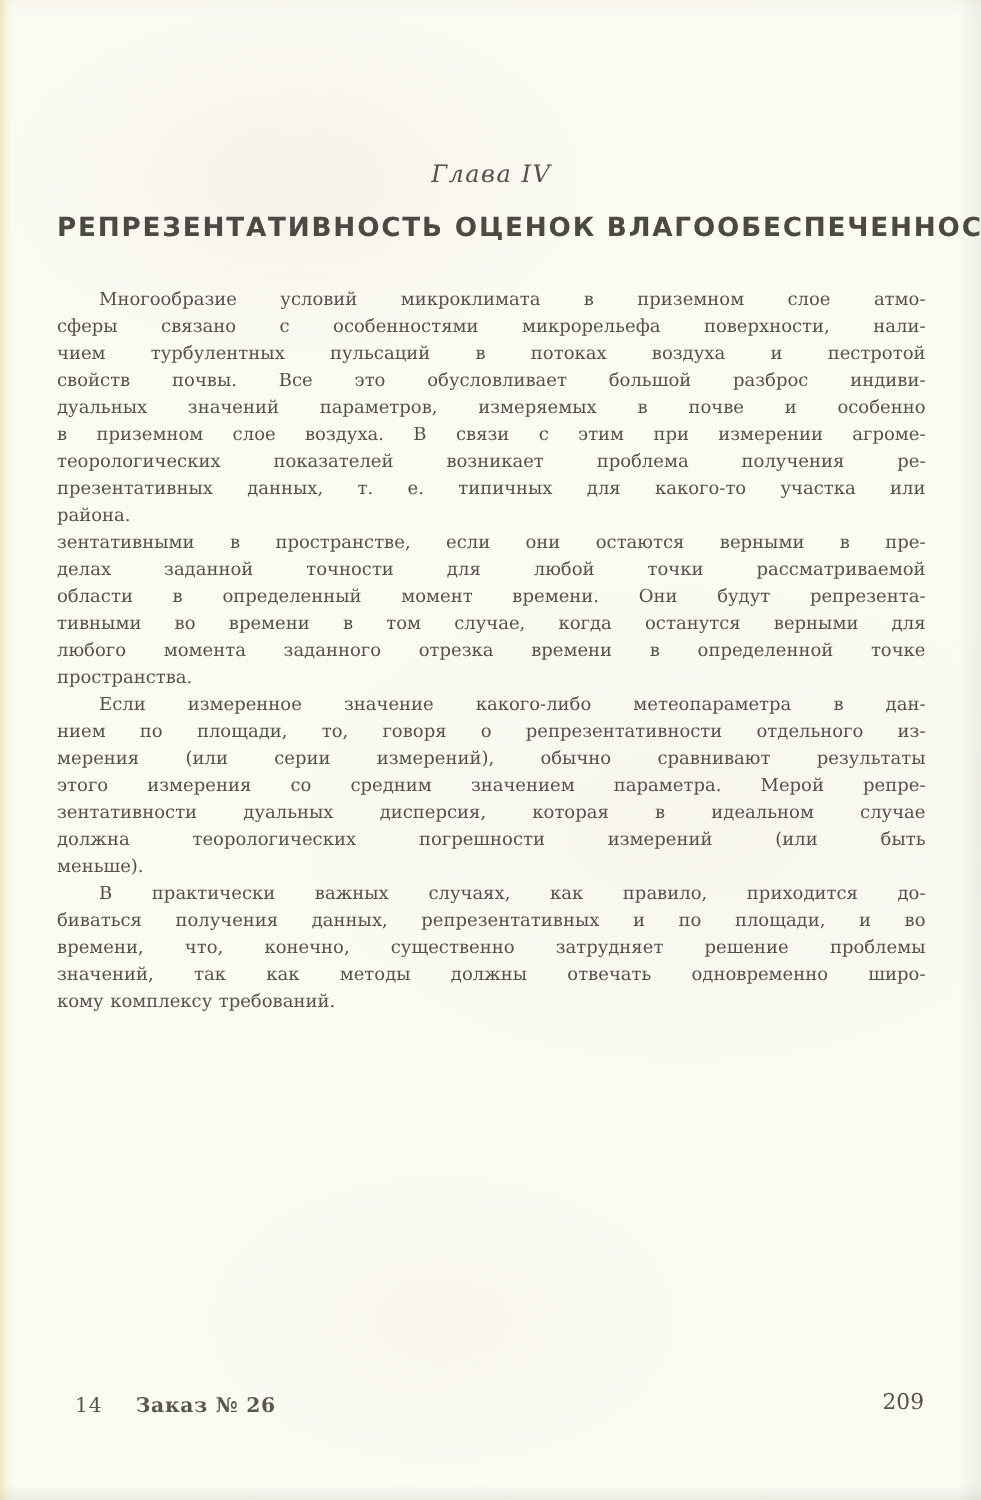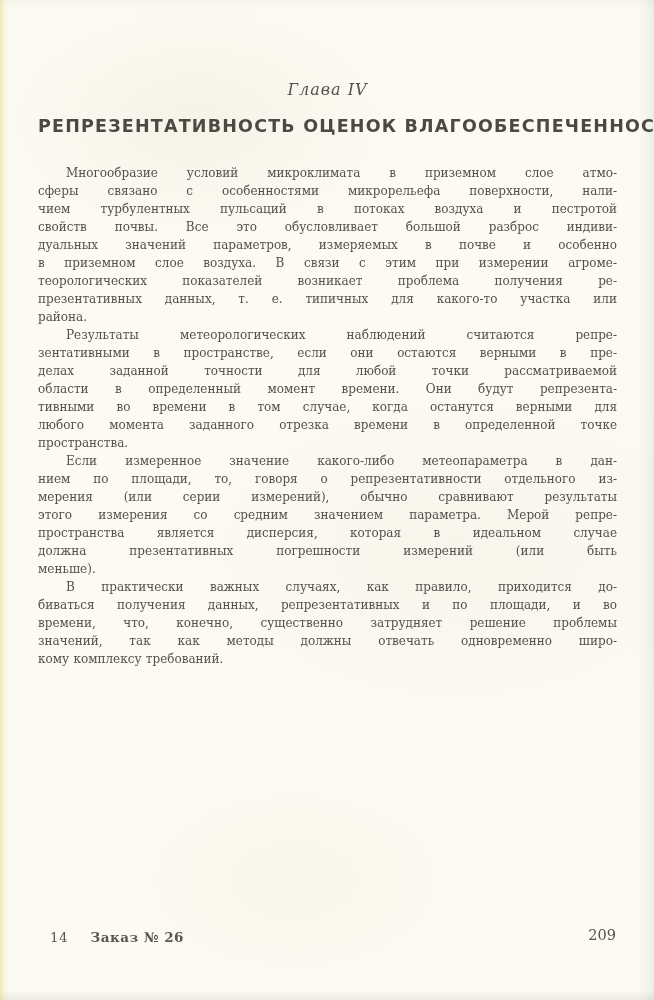--- a/index.html
+++ b/index.html
@@ -25,21 +25,21 @@
     font-family: "DejaVu Serif", "Liberation Serif", serif;
     color: #54514a;
   }
   .content {
     position: absolute;
     left: 38px;
     right: 37px;
     top: 0;
   }
   .chapter-label {
-    margin-top: 80px;
+    margin-top: 106px;
     text-align: center;
     font-style: italic;
     font-size: 16px;
     line-height: 20px;
     color: #55524b;
     letter-spacing: 1px;
   }
   .page-title {
     margin-top: 14px;
     text-align: center;
@@ -106,35 +106,34 @@
           <div class="line">сферы связано с особенностями микрорельефа поверхности, нали-</div>
           <div class="line">чием турбулентных пульсаций в потоках воздуха и пестротой</div>
           <div class="line">свойств почвы. Все это обусловливает большой разброс индиви-</div>
           <div class="line">дуальных значений параметров, измеряемых в почве и особенно</div>
           <div class="line">в приземном слое воздуха. В связи с этим при измерении агроме-</div>
           <div class="line">теорологических показателей возникает проблема получения ре-</div>
           <div class="line">презентативных данных, т. е. типичных для какого-то участка или</div>
           <div class="line last">района.</div>
         </div>
         <div class="para">
-          <div class="line first">Результаты метеорологических наблюдений считаются репре-</div>
           <div class="line">зентативными в пространстве, если они остаются верными в пре-</div>
           <div class="line">делах заданной точности для любой точки рассматриваемой</div>
           <div class="line">области в определенный момент времени. Они будут репрезента-</div>
           <div class="line">тивными во времени в том случае, когда останутся верными для</div>
           <div class="line">любого момента заданного отрезка времени в определенной точке</div>
           <div class="line last">пространства.</div>
         </div>
         <div class="para">
           <div class="line first">Если измеренное значение какого-либо метеопараметра в дан-</div>
           <div class="line">нием по площади, то, говоря о репрезентативности отдельного из-</div>
           <div class="line">мерения (или серии измерений), обычно сравнивают результаты</div>
           <div class="line">этого измерения со средним значением параметра. Мерой репре-</div>
-          <div class="line">пространства является дисперсия, которая в идеальном случае</div>
-          <div class="line">должна презентативных погрешности измерений (или быть</div>
+          <div class="line">зентативности дуальных дисперсия, которая в идеальном случае</div>
+          <div class="line">должна теорологических погрешности измерений (или быть</div>
           <div class="line last">меньше).</div>
         </div>
         <div class="para">
           <div class="line first">В практически важных случаях, как правило, приходится до-</div>
           <div class="line">биваться получения данных, репрезентативных и по площади, и во</div>
           <div class="line">времени, что, конечно, существенно затрудняет решение проблемы</div>
           <div class="line">значений, так как методы должны отвечать одновременно широ-</div>
           <div class="line last">кому комплексу требований.</div>
         </div>
       </div>

